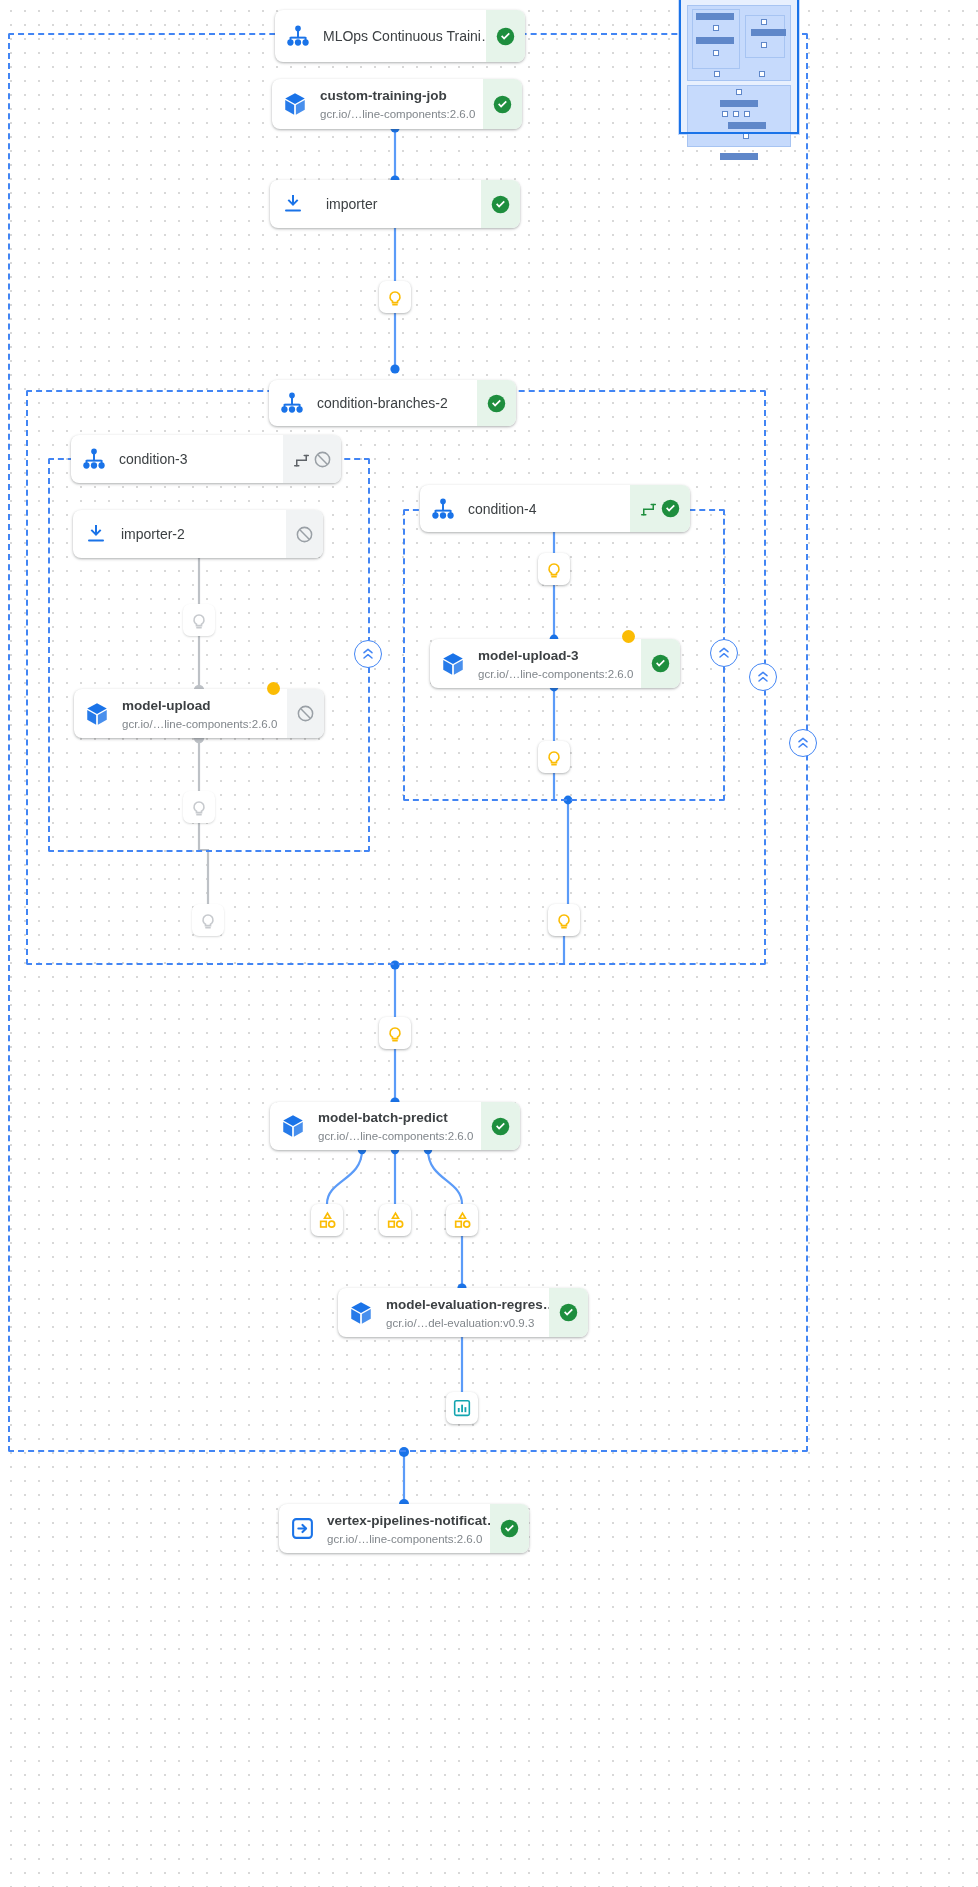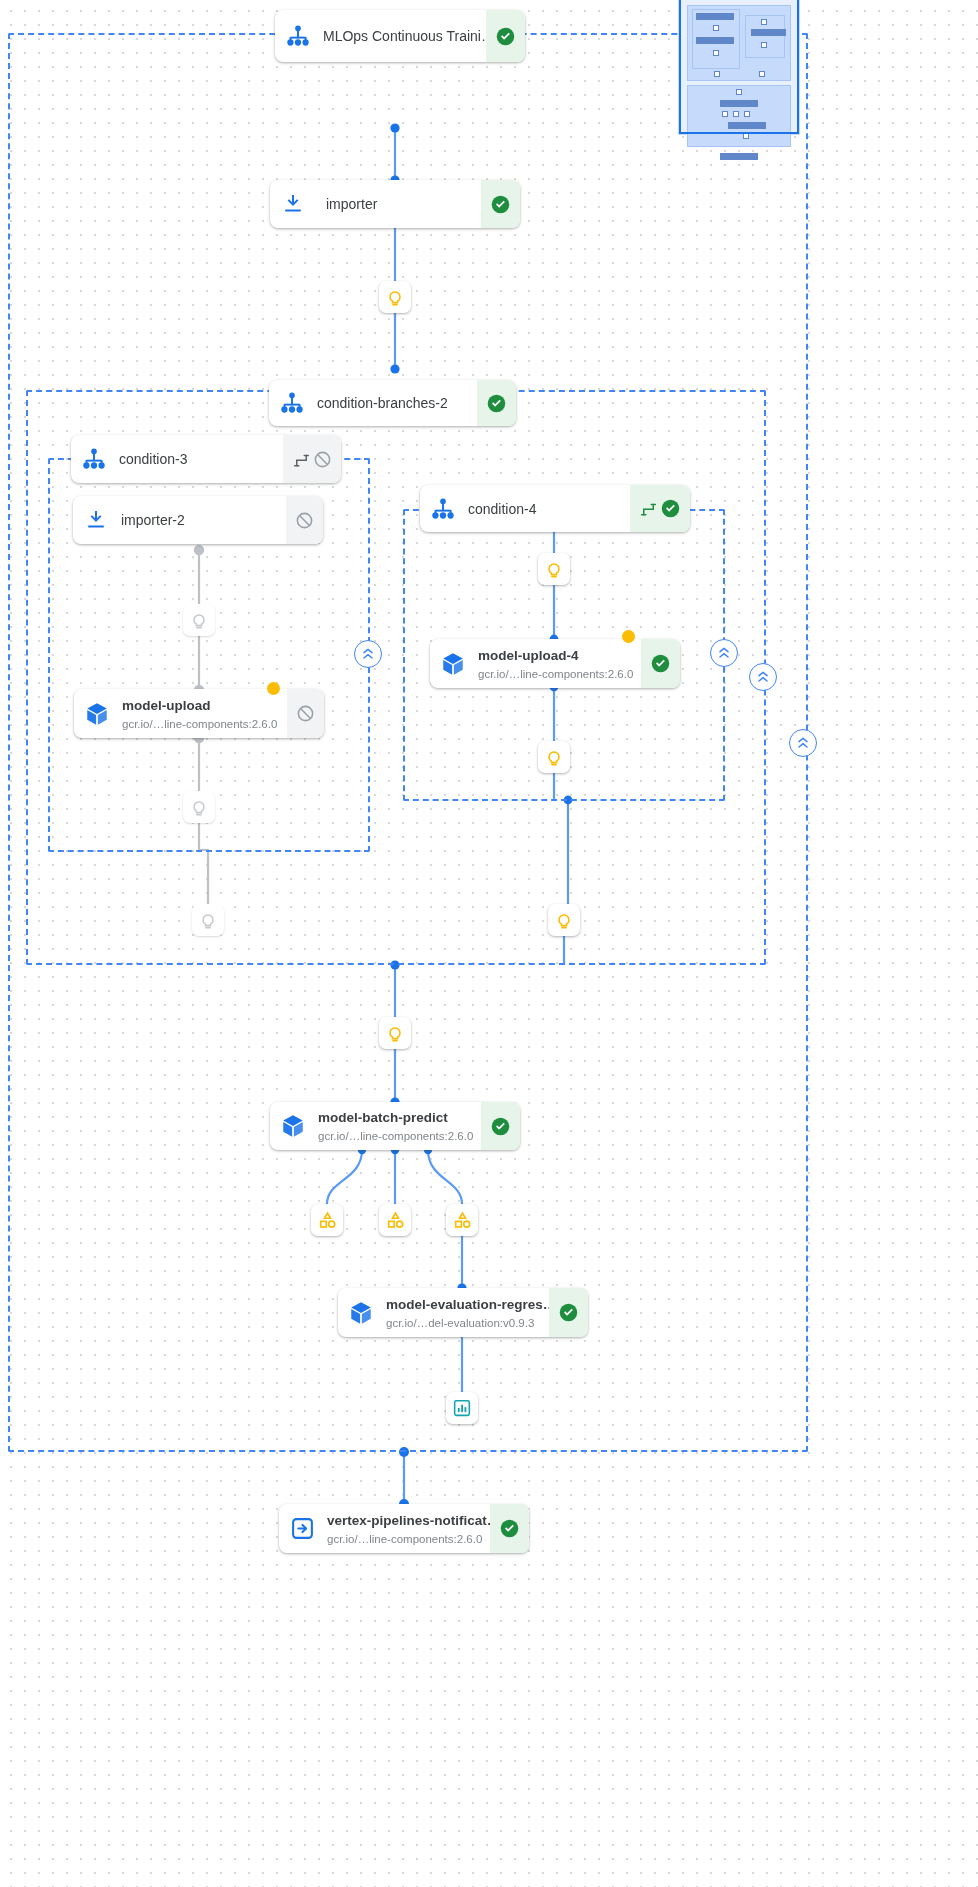--- a/index.html
+++ b/index.html
@@ -229,20 +229,39 @@
       <span class="title plain">MLOps Continuous Traini…</span>
     </span>
     <span class="statuses ok">
       <svg width="21" height="21" viewBox="0 0 24 24">
           <circle cx="12" cy="12" r="10" fill="#1e8e3e"></circle>
           <path d="M10.4 15.6 L6.9 12.1 L8.3 10.7 L10.4 12.8 L15.6 7.6 L17 9 Z" fill="#fff"></path>
         </svg>
     </span>
   </div>
 
+  <div class="node" style="left:272px; top:79px; width:250px; height:50px;">
+    <span class="ico">
+      <svg width="26" height="26" viewBox="0 0 24 24" fill="#1a73e8">
+        <path d="M12 2 L21 7 L12 12 L3 7 Z"></path>
+          <path d="M3 8.2 L11.2 12.9 L11.2 22 L3 17.3 Z" opacity=".95"></path>
+          <path d="M12.8 12.9 L21 8.2 L21 17.3 L12.8 22 Z" opacity=".8"></path>
+      </svg>
+    </span>
+    <span class="labels">
+      <span class="title">custom-training-job</span>
+      <span class="sub">gcr.io/…line-components:2.6.0</span>
+    </span>
+    <span class="statuses ok">
+      <svg width="21" height="21" viewBox="0 0 24 24">
+          <circle cx="12" cy="12" r="10" fill="#1e8e3e"></circle>
+          <path d="M10.4 15.6 L6.9 12.1 L8.3 10.7 L10.4 12.8 L15.6 7.6 L17 9 Z" fill="#fff"></path>
+        </svg>
+    </span>
+  </div>
 
   <div class="node" style="left:270px; top:180px; width:250px; height:48px;gap:8px;">
     <span class="ico">
       <svg width="24" height="24" viewBox="0 0 24 24" fill="#1a73e8">
         <path d="M11 3 h2 v7.2 l3-3 1.4 1.4 -5.4 5.4 -5.4-5.4 1.4-1.4 3 3 z"></path>
         <rect x="4" y="17.4" width="16" height="2.2" rx="1"></rect>
       </svg>
     </span>
     <span class="labels">
       <span class="title plain">importer</span>
@@ -301,21 +320,21 @@
           <path d="M3.4 20 L8.6 20"></path>
           <path d="M15.4 7 L20.6 7"></path>
       </svg>
       <svg width="19" height="19" viewBox="0 0 24 24" fill="none" stroke="#9aa0a6" stroke-width="1.9">
         <circle cx="12" cy="12" r="9"></circle>
           <path d="M5.8 5.8 L18.2 18.2"></path>
       </svg>
     </span>
   </div>
 
-  <div class="node" style="left:73px; top:496px; width:250px; height:48px;align-items:center;">
+  <div class="node" style="left:73px; top:510px; width:250px; height:48px;align-items:center;">
     <span class="ico">
       <svg width="24" height="24" viewBox="0 0 24 24" fill="#1a73e8">
         <path d="M11 3 h2 v7.2 l3-3 1.4 1.4 -5.4 5.4 -5.4-5.4 1.4-1.4 3 3 z"></path>
         <rect x="4" y="17.4" width="16" height="2.2" rx="1"></rect>
       </svg>
     </span>
     <span class="labels">
       <span class="title plain">importer-2</span>
     </span>
     <span class="statuses greybg">
@@ -378,21 +397,21 @@
 
   <div class="node" style="left:430px; top:639px; width:250px; height:49px;">
     <span class="ico">
       <svg width="26" height="26" viewBox="0 0 24 24" fill="#1a73e8">
         <path d="M12 2 L21 7 L12 12 L3 7 Z"></path>
           <path d="M3 8.2 L11.2 12.9 L11.2 22 L3 17.3 Z" opacity=".95"></path>
           <path d="M12.8 12.9 L21 8.2 L21 17.3 L12.8 22 Z" opacity=".8"></path>
       </svg>
     </span>
     <span class="labels">
-      <span class="title">model-upload-4</span>
+      <span class="title">model-upload-3</span>
       <span class="sub">gcr.io/…line-components:2.6.0</span>
     </span>
     <span class="statuses ok">
       <svg width="21" height="21" viewBox="0 0 24 24">
           <circle cx="12" cy="12" r="10" fill="#1e8e3e"></circle>
           <path d="M10.4 15.6 L6.9 12.1 L8.3 10.7 L10.4 12.8 L15.6 7.6 L17 9 Z" fill="#fff"></path>
         </svg>
     </span>
   </div>
   <span style="position:absolute; left:622px; top:630px; width:13px; height:13px; border-radius:50%; background:#fbbc04;"></span>

